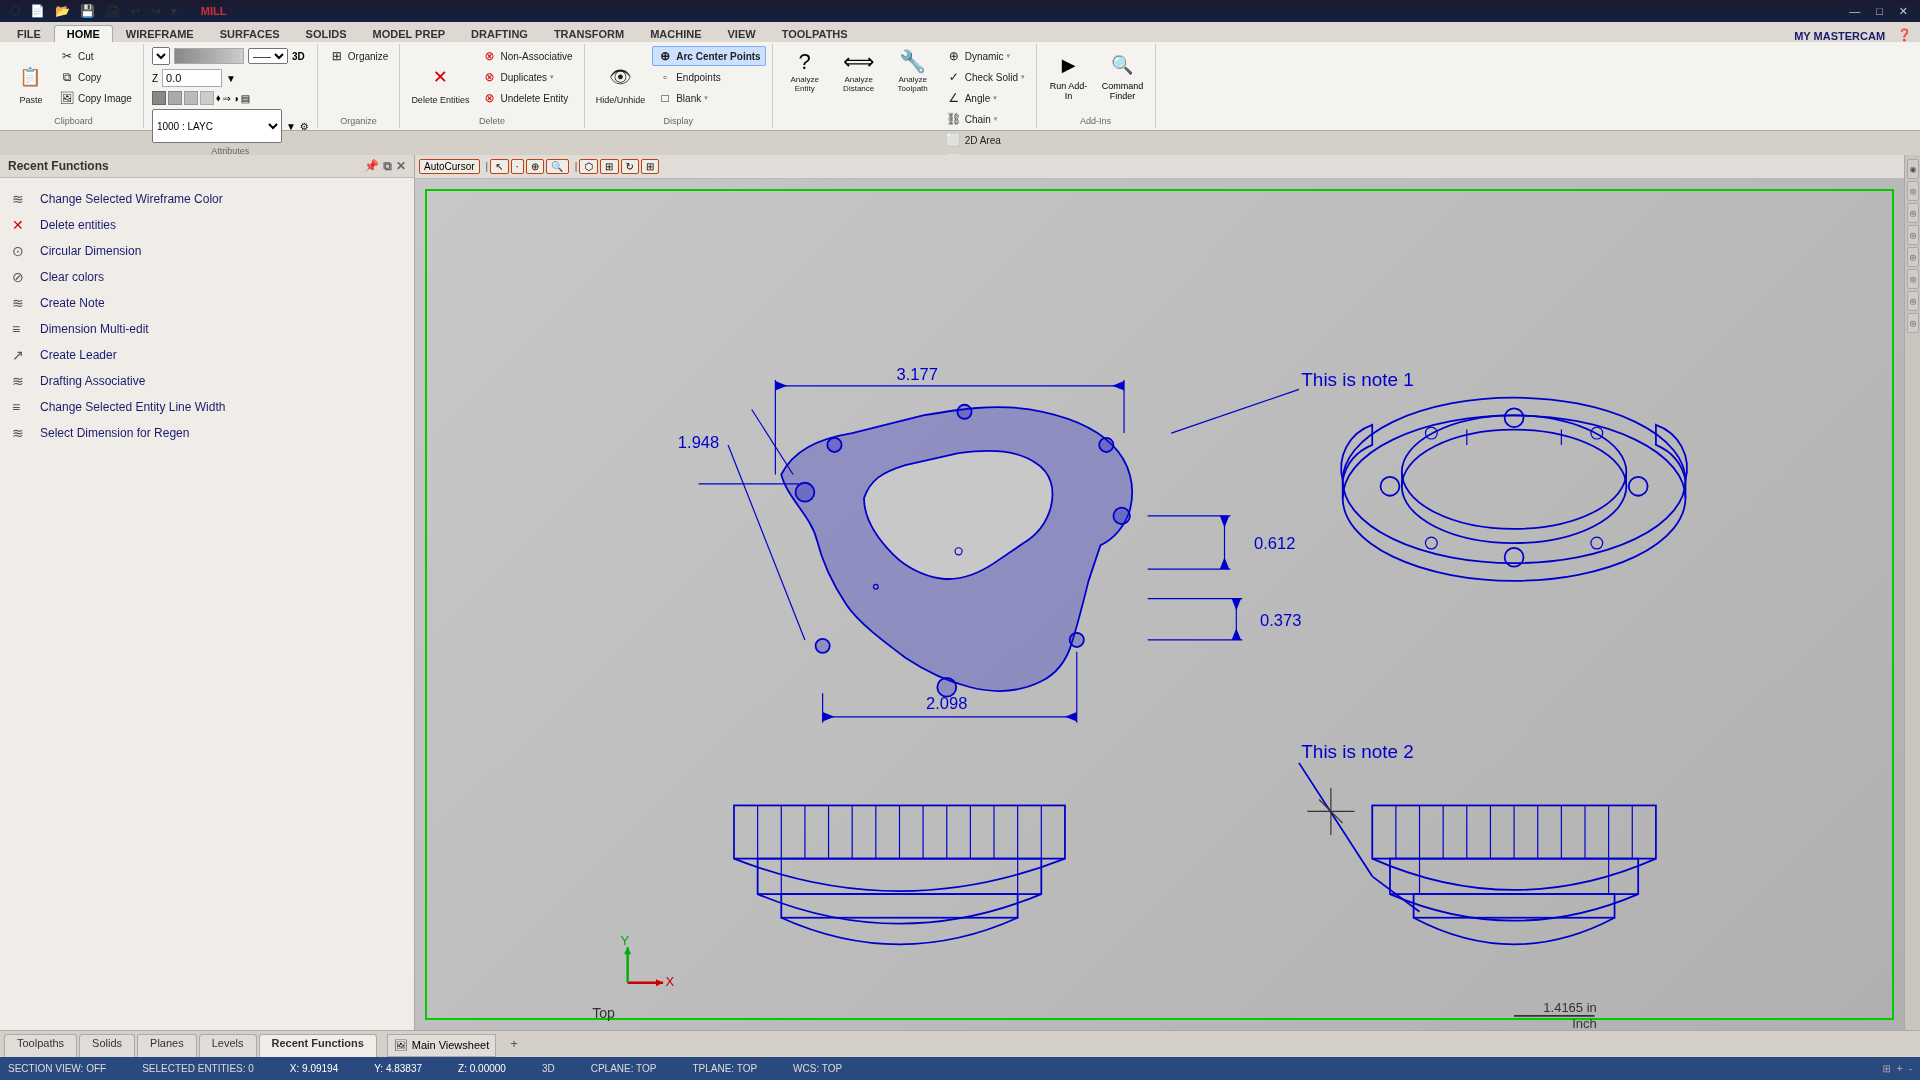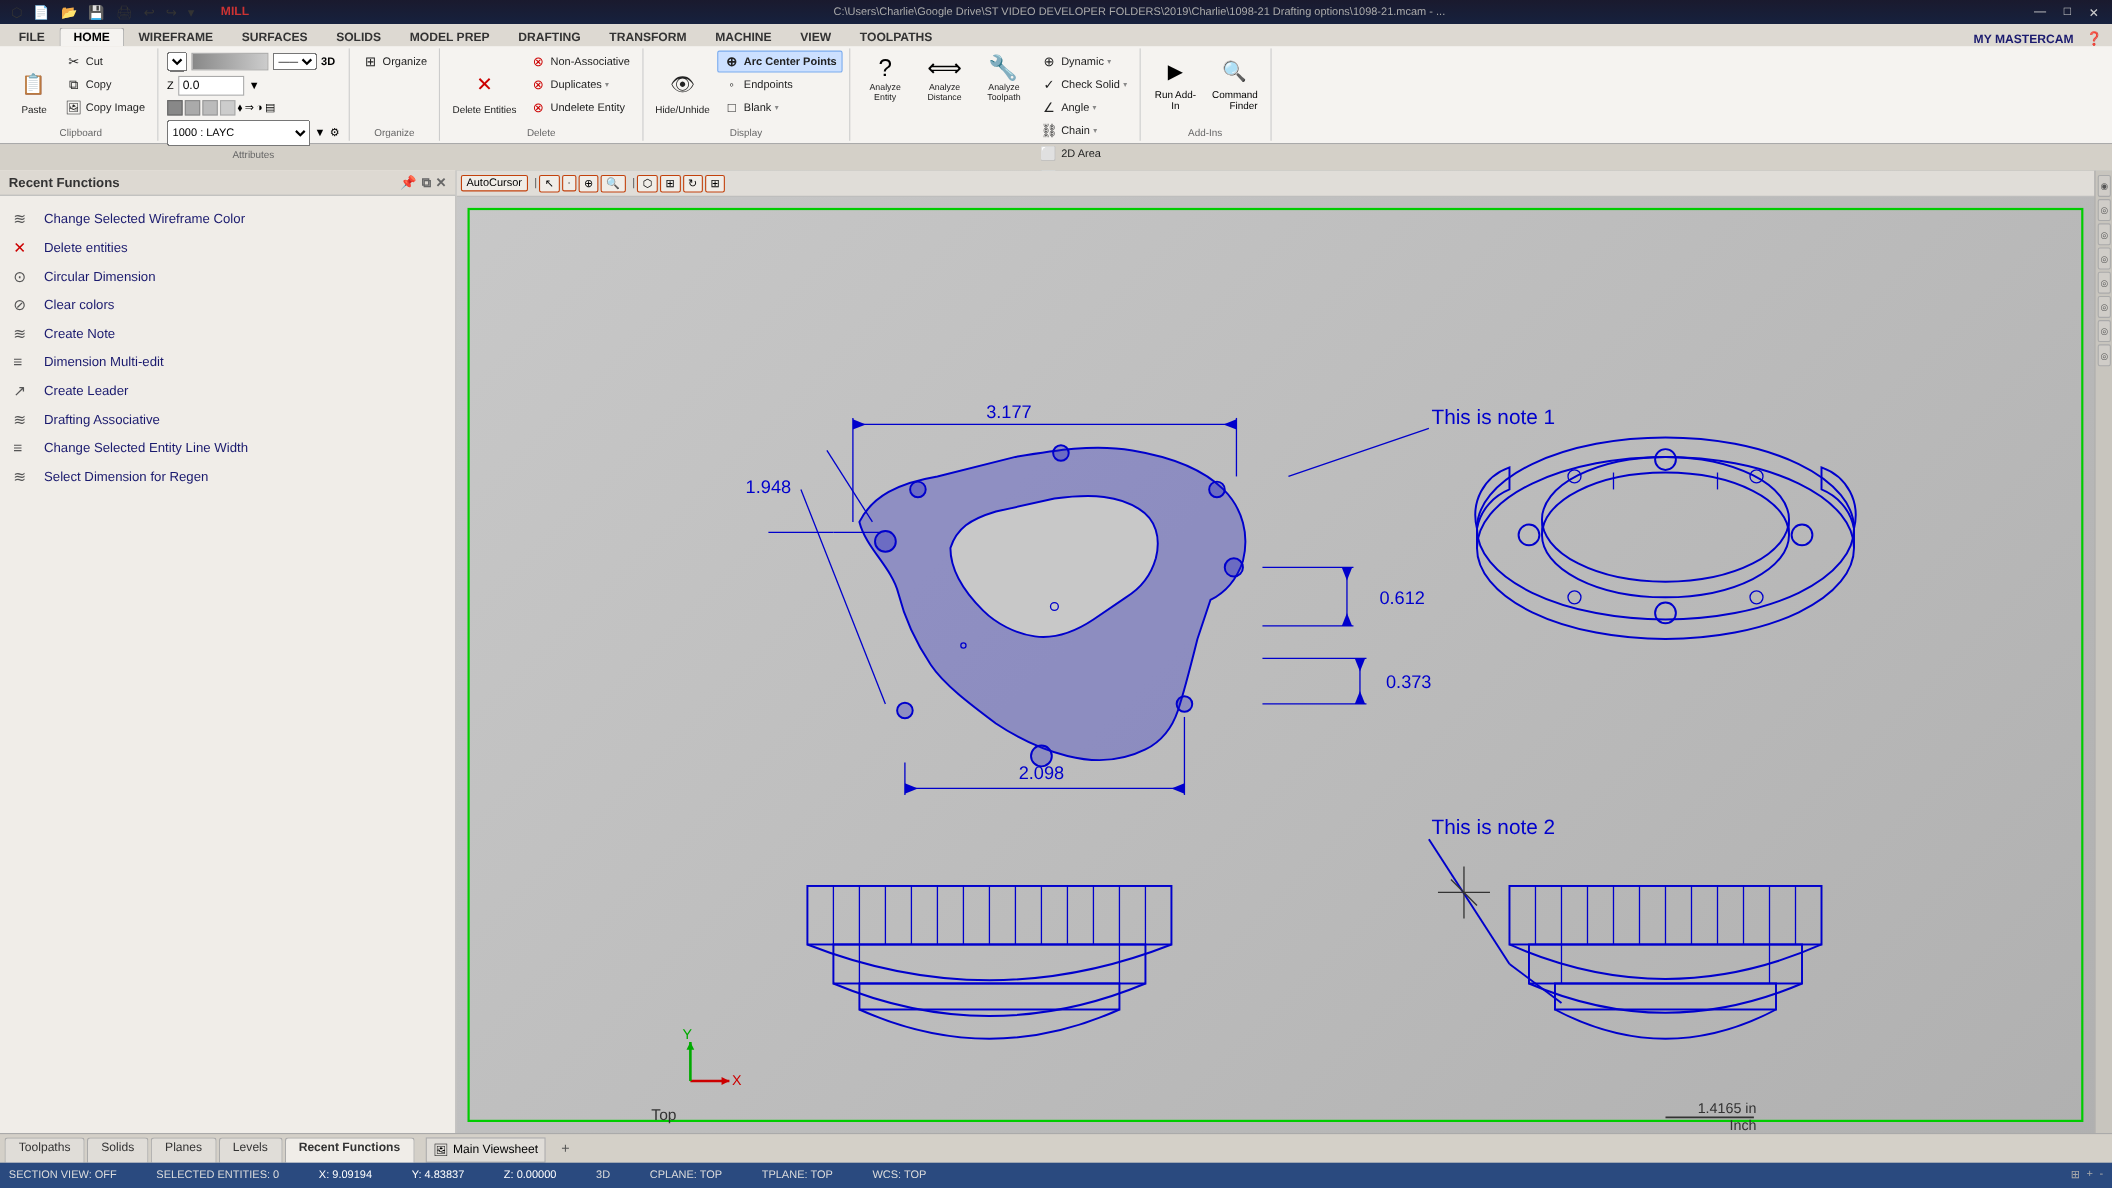--- a/index.html
+++ b/index.html
@@ -369,21 +369,20 @@
     <span class="qa-icon">⬡</span>
     <span class="qa-icon">📄</span>
     <span class="qa-icon">📂</span>
     <span class="qa-icon">💾</span>
     <span class="qa-icon">🖨</span>
     <span class="qa-icon">↩</span>
     <span class="qa-icon">↪</span>
     <span class="qa-icon">▾</span>
     <span style="margin-left:16px; color:#cc3333; font-weight:bold; font-size:11px;">MILL</span>
   </div>
-  <div class="title-center">C:\Users\Charlie\Google Drive\ST VIDEO DEVELOPER FOLDERS\2019\Charlie\1098-21 Drafting options\1098-21.mcam - ...</div>
   <div class="title-right">
     <span class="win-btn">—</span>
     <span class="win-btn">□</span>
     <span class="win-btn">✕</span>
   </div>
 </div>
 
 <div id="ribbon">
   <div id="ribbon-tabs">
     <div class="ribbon-tab">FILE</div>
@@ -446,21 +445,21 @@
             <div style="width:14px;height:14px;background:#aaa;border:1px solid #888;"></div>
             <div style="width:14px;height:14px;background:#bbb;border:1px solid #999;"></div>
             <div style="width:14px;height:14px;background:#ccc;border:1px solid #aaa;"></div>
           </div>
           <span style="font-size:10px;">⬧</span>
           <span style="font-size:10px;">⇒</span>
           <span style="font-size:10px;">◑</span>
           <span style="font-size:10px;">▤</span>
         </div>
         <div style="display:flex; align-items:center; gap:4px; padding:1px 2px;">
-          <select style="width:130px; height:24px; font-size:10px;">
+          <select style="width:130px; height:34px; font-size:10px;">
             <option>1000 : LAYC</option>
           </select>
           <span style="font-size:10px;">▼</span>
           <span style="font-size:10px; cursor:pointer;">⚙</span>
         </div>
       </div>
       <div class="ribbon-group-label">Attributes</div>
     </div>
 
     <div class="ribbon-group" style="min-width:80px;">
@@ -577,21 +576,21 @@
 
     <div class="ribbon-group">
       <div class="ribbon-group-content">
         <div class="run-addin-btn">
           <div class="icon-box">▶</div>
           <span style="font-size:9px; text-align:center;">Run
 Add-In</span>
         </div>
         <div class="run-addin-btn">
           <div class="icon-box">🔍</div>
-          <span style="font-size:9px; text-align:right;">Command
+          <span style="font-size:9px; text-align:center;">Command
 Finder</span>
         </div>
       </div>
       <div class="ribbon-group-label">Add-Ins</div>
     </div>
 
   </div>
 </div>
 
 <div id="left-panel">

